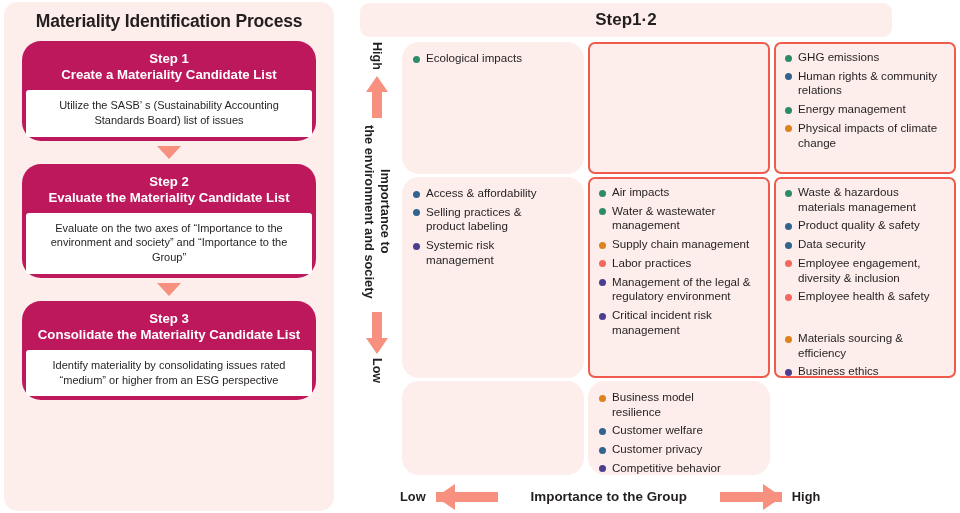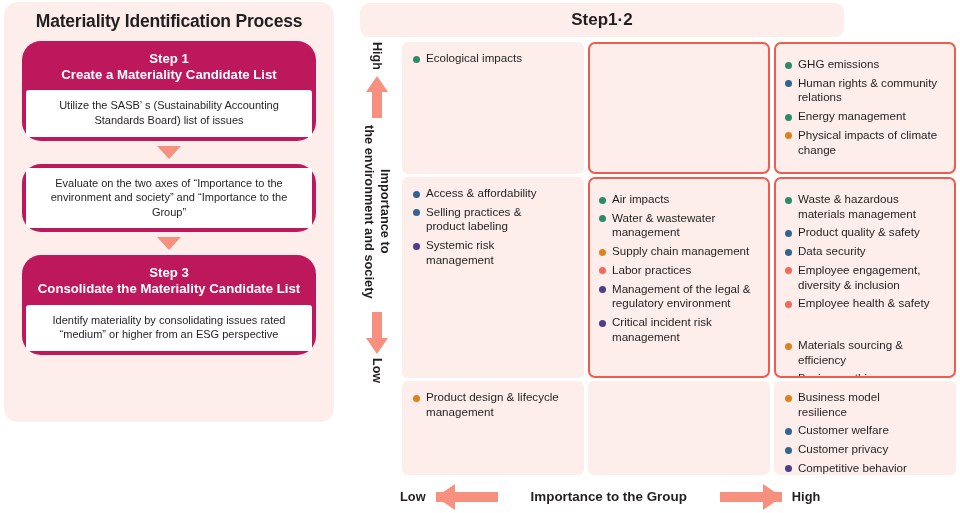--- a/index.html
+++ b/index.html
@@ -7,21 +7,21 @@
     width: 960px; height: 513px;
     background: #ffffff;
     font-family: "Liberation Sans", sans-serif;
     overflow: hidden;
   }
   #root { position: relative; width: 960px; height: 513px; }
 
   
   #left-panel {
     position: absolute; left: 4px; top: 2px;
-    width: 330px; height: 420px;
+    width: 330px; height: 509px;
     background: #fdeeec;
     border-radius: 14px;
     padding: 9px 14px 0 14px;
   }
   #left-title {
     text-align: center;
     font-size: 17.5px;
     font-weight: bold;
     color: #231f20;
     letter-spacing: -0.2px;
@@ -55,21 +55,21 @@
     margin: 5px auto 5px auto;
     border-left: 12px solid transparent;
     border-right: 12px solid transparent;
     border-top: 13px solid #f7907f;
   }
 
   
   #right-panel { position: absolute; left: 340px; top: 0; width: 620px; height: 513px; }
   #step-header {
     position: absolute; left: 20px; top: 3px;
-    width: 484px; height: 34px;
+    width: 532px; height: 34px;
     background: #fdeeec;
     border-radius: 9px;
     display: flex; align-items: center; justify-content: center;
     font-size: 17px; font-weight: bold; color: #231f20;
   }
 
   
   #y-axis {
     position: absolute; left: 16px; top: 42px;
     width: 42px; height: 438px;
@@ -115,29 +115,29 @@
   #grid {
     position: absolute; left: 62px; top: 42px;
     width: 558px; height: 436px;
     display: grid;
     grid-template-columns: 186px 186px 186px;
     grid-template-rows: 135px 204px 97px;
     gap: 0;
   }
   .cell {
     background: #fdeeec;
-    border-radius: 6px;
+    border-radius: 17px;
     margin: 0 4px 3px 0;
     padding: 9px 24px 6px 9px;
     overflow: hidden;
   }
   .cell.bordered {
     border: 2.5px solid #ef5b4c;
     border-radius: 7px;
-    padding: 13px 6px 4px 7px;
+    padding: 6px 6px 4px 7px;
   }
   .item {
     display: flex;
     align-items: flex-start;
     margin-bottom: 4px;
   }
   .item.gap-before { margin-top: 27px; }
   .dot {
     width: 7px; height: 7px; border-radius: 50%;
     flex: 0 0 7px;
@@ -200,20 +200,24 @@
       <div class="step-head">
         <div>Step 1</div>
         <div>Create a Materiality Candidate List</div>
       </div>
       <div class="step-body">Utilize the SASB’ s (Sustainability Accounting Standards Board) list of issues</div>
     </div>
 
     <div class="arrow-down"></div>
 
     <div class="step-card">
+      <div class="step-head">
+        <div>Step 2</div>
+        <div>Evaluate the Materiality Candidate List</div>
+      </div>
       <div class="step-body">Evaluate on the two axes of “Importance to the environment and society” and “Importance to the Group”</div>
     </div>
 
     <div class="arrow-down"></div>
 
     <div class="step-card">
       <div class="step-head">
         <div>Step 3</div>
         <div>Consolidate the Materiality Candidate List</div>
       </div>
@@ -324,26 +328,20 @@
           </div>
           <div class="item gap-before">
             <span class="dot" style="background: rgb(224, 129, 32);"></span>
             <span class="item-text">Materials sourcing &amp; efficiency</span>
           </div>
           <div class="item">
             <span class="dot" style="background: rgb(75, 61, 143);"></span>
             <span class="item-text">Business ethics</span>
           </div>
         </div>
-        <div class="cell">
-          <div class="item">
-            <span class="dot" style="background: rgb(224, 129, 32);"></span>
-            <span class="item-text">Product design &amp; lifecycle management</span>
-          </div>
-        </div>
         <div class="cell"></div>
         <div class="cell">
           <div class="item">
             <span class="dot" style="background: rgb(224, 129, 32);"></span>
             <span class="item-text">Business model resilience</span>
           </div>
           <div class="item">
             <span class="dot" style="background: rgb(51, 99, 143);"></span>
             <span class="item-text">Customer welfare</span>
           </div>

